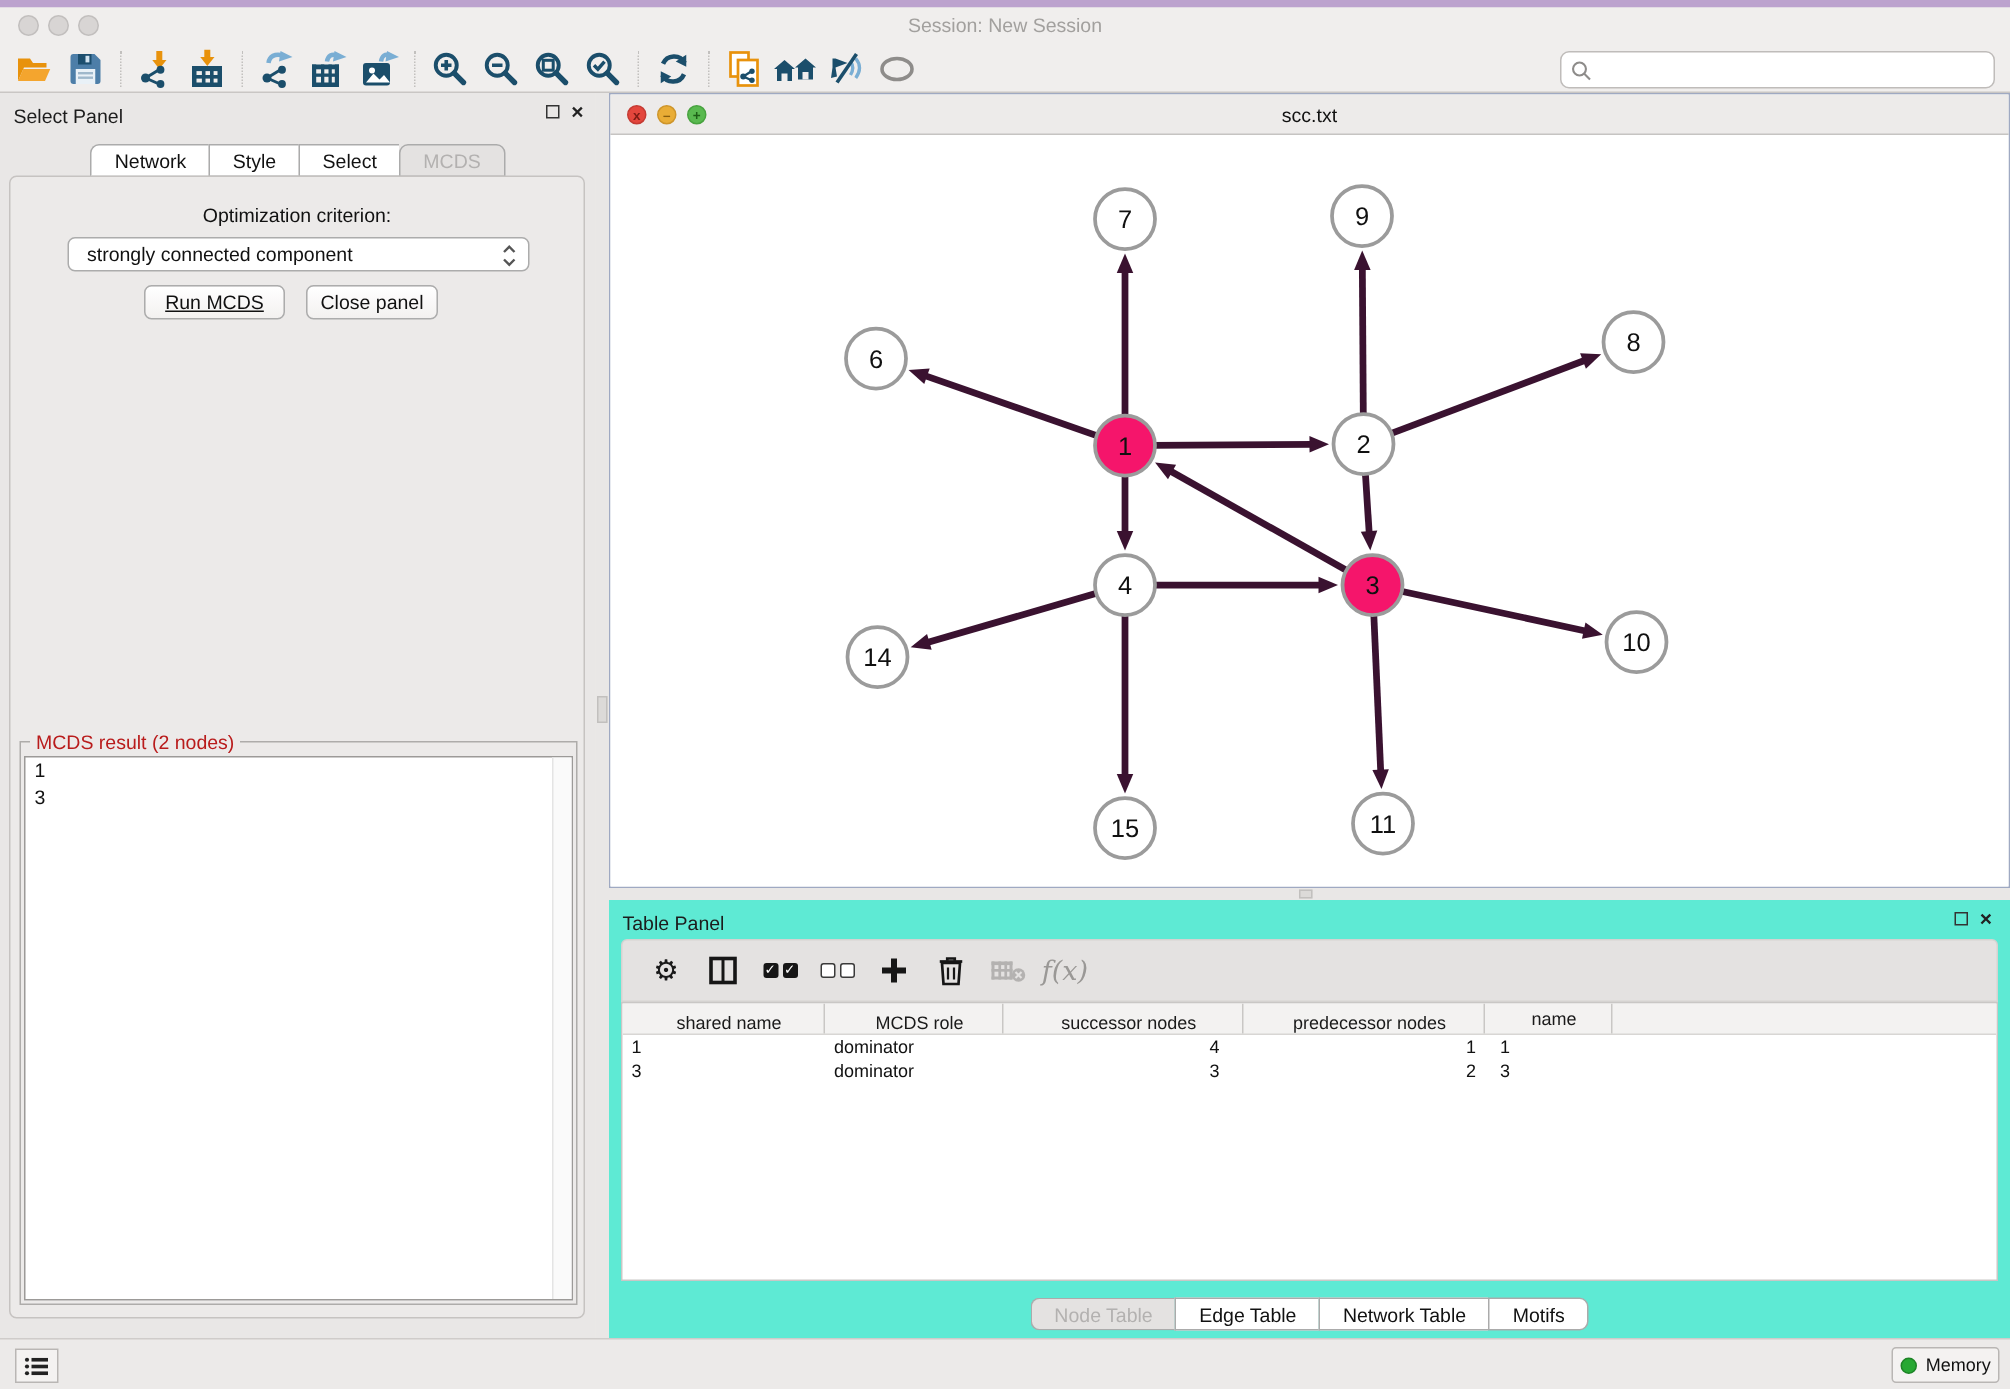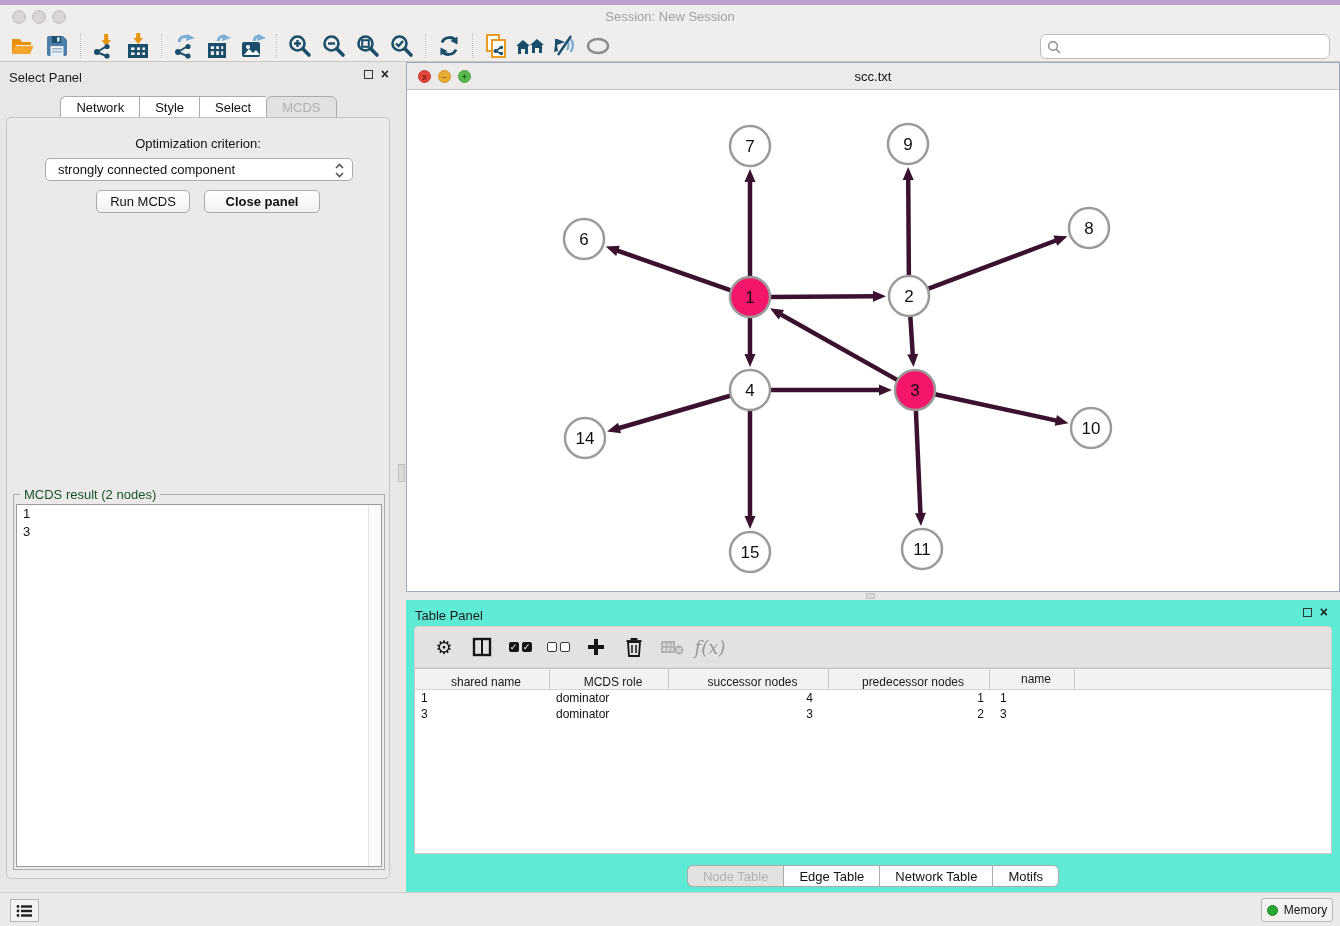--- a/index.html
+++ b/index.html
@@ -44,26 +44,26 @@
 
   .cp-content { position:absolute; left:6px; top:55px; width:384px; height:762px;
                 background:#ECEAE9; border:1px solid #C6C3C1; border-radius:5px; }
   .opt-label { position:absolute; left:0; top:18px; width:100%; text-align:center; font-size:13px; color:#111; }
   .dropdown { position:absolute; left:38px; top:40px; width:308px; height:23px; background:#fff;
               border:1px solid #ACACAC; border-radius:5px; font-size:13px; line-height:21px;
               padding-left:12px; color:#111; }
   .dd-chev { position:absolute; right:7px; top:3px; }
   .btn { position:absolute; height:23px; background:linear-gradient(#ffffff,#F3F1F0); border:1px solid #ACACAC;
          border-radius:5px; font-size:13px; text-align:center; line-height:21px; color:#111; }
-  #btn-run { left:89px; top:72px; width:94px; }
-  #btn-close { left:197px; top:72px; width:116px;font-weight:bold; }
+  #btn-run { left:89px; top:72px; width:94px;text-decoration:underline; }
+  #btn-close { left:197px; top:72px; width:88px; }
 
   .result-fs { position:absolute; left:6px; top:376px; width:372px; height:376px;
                border:1px solid #AEACAA; background:#ECEAE9; }
-  .result-legend { position:absolute; left:6px; top:-8px; background:#ECEAE9; padding:0 4px; font-size:13px; color:#14532d; }
+  .result-legend { position:absolute; left:6px; top:-8px; background:#ECEAE9; padding:0 4px; font-size:13px; color:#b91c1c; }
   .result-box { position:absolute; left:2px; top:9px; right:2px; bottom:2px; background:#fff;
                 border:1px solid #9C9A98; font-size:13px; color:#111; }
   .result-line { padding:1px 0 1px 6px; line-height:16px; }
   .result-scroll { position:absolute; right:0; top:0; width:13px; height:100%; background:#FAFAFA; border-left:1px solid #E4E4E4; }
 
   
   .vsplit { position:absolute; left:397px; top:0; width:9px; height:830px; background:#E9E7E6; }
   .vsplit .grip { position:absolute; left:1px; top:402px; width:7px; height:18px; background:#DCDAD8;
                   border:1px solid #C2C0BE; }
   .hsplit { position:absolute; left:0; top:530px; width:934px; height:8px; background:#E9E7E6; }

